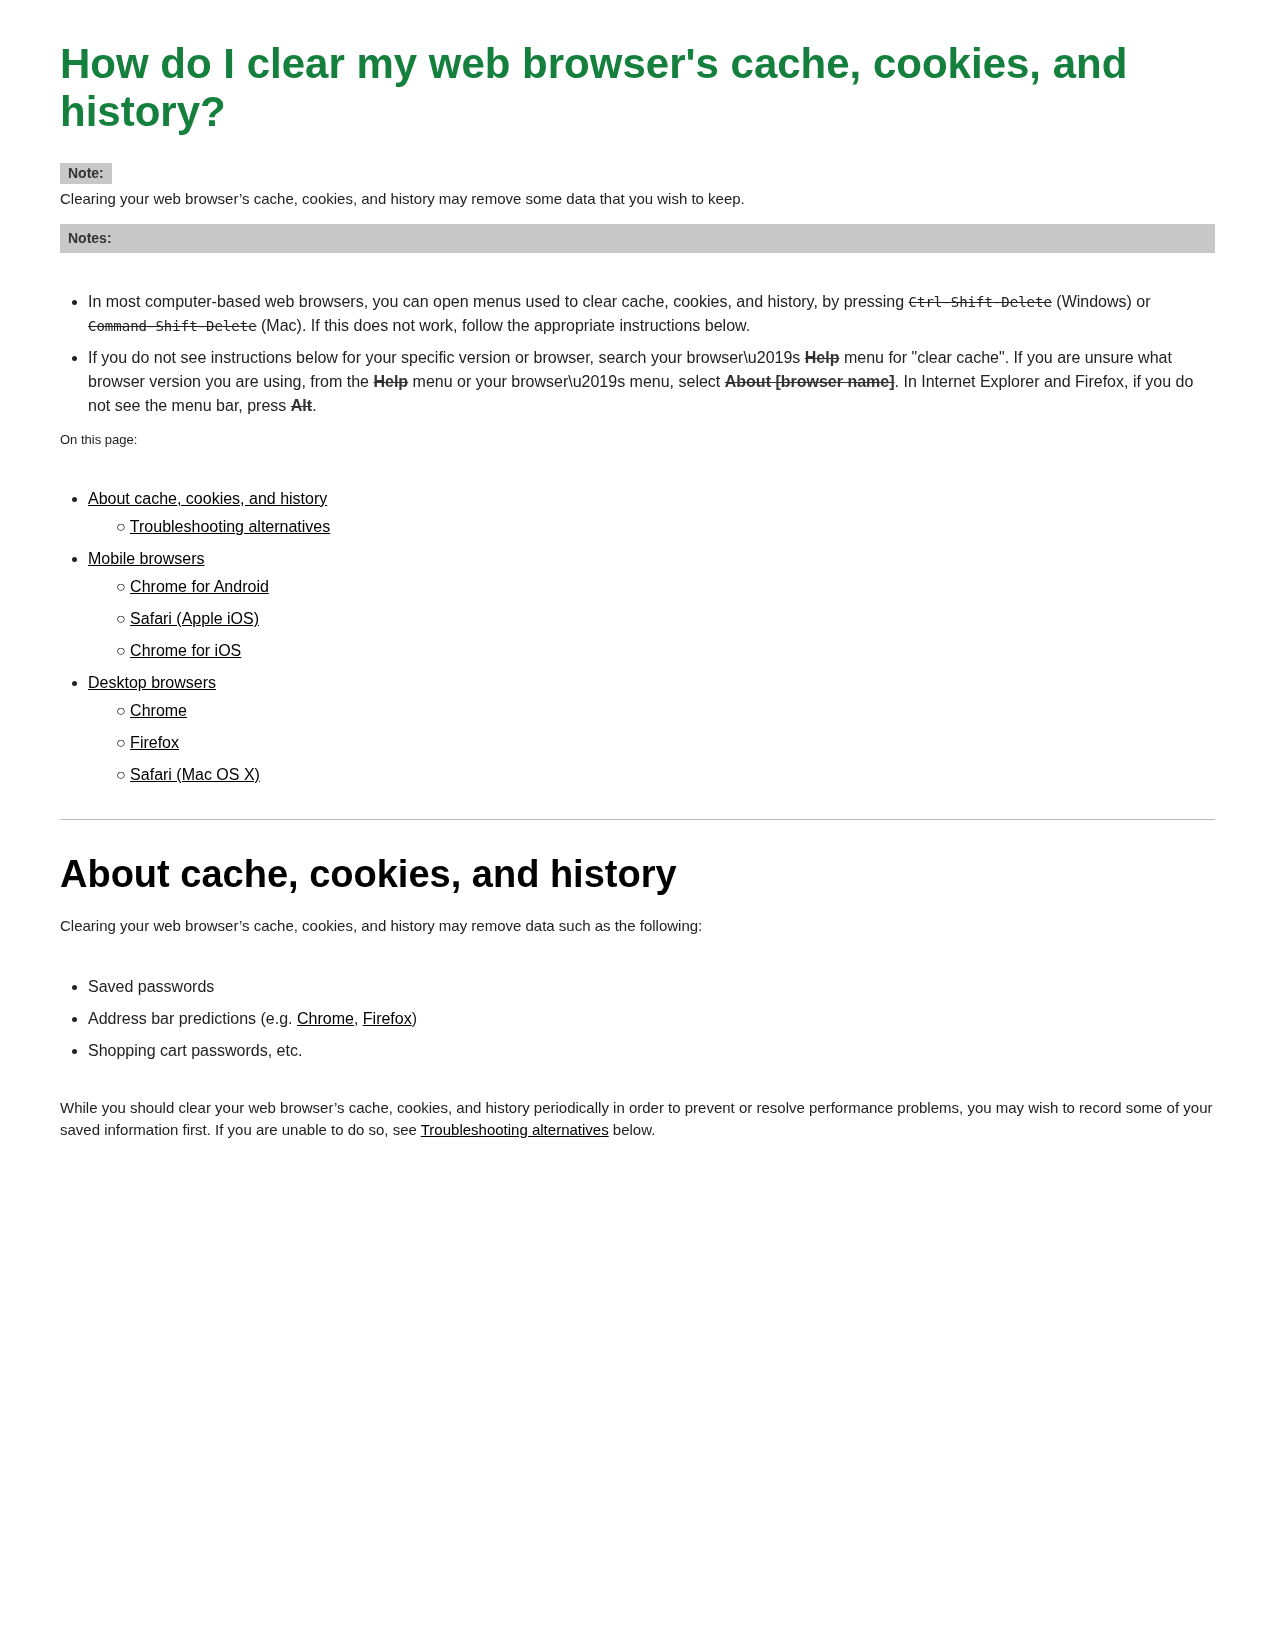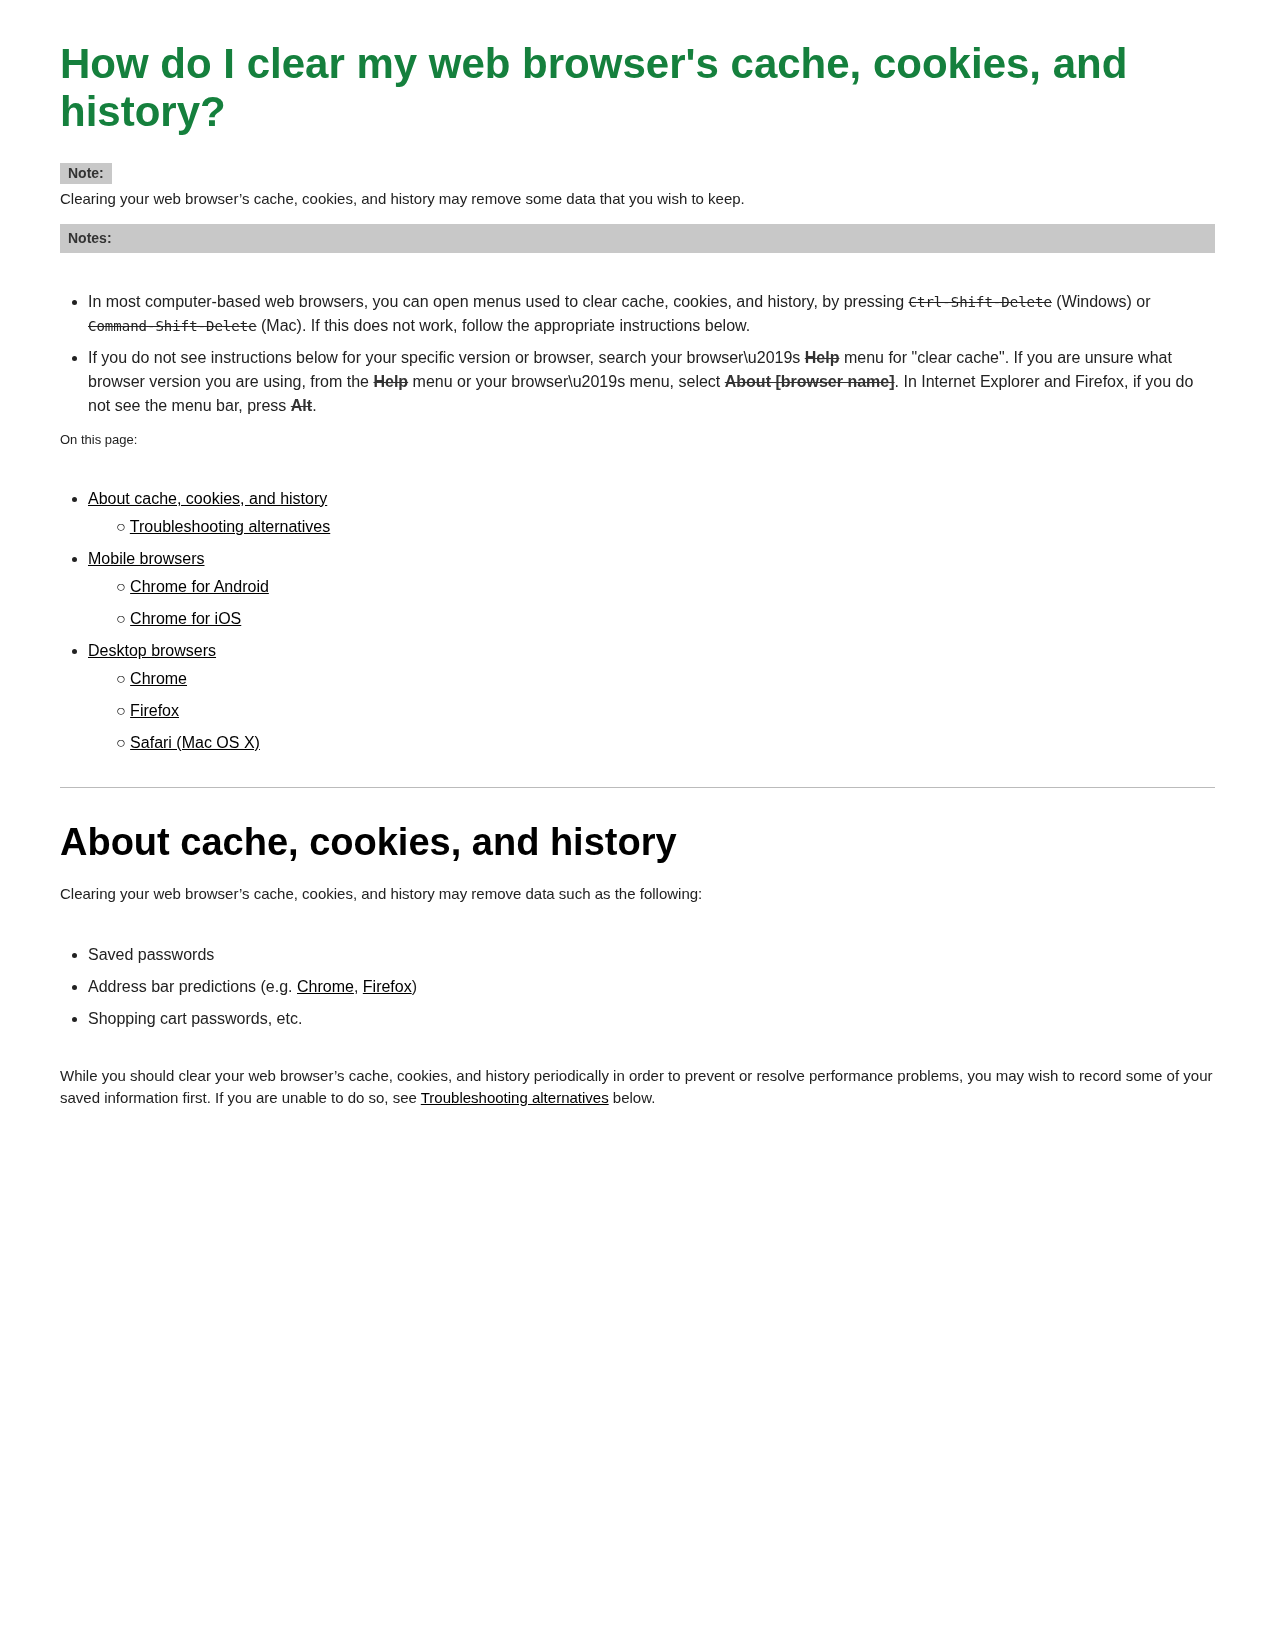--- a/index.html
+++ b/index.html
@@ -156,20 +156,23 @@
         <li>
           <a>Troubleshooting alternatives</a>
         </li>
       </ul>
     </li>
     <li>
       <a>Mobile browsers</a>
       <ul>
         <li>
           <a>Chrome for Android</a>
+        </li>
+        <li>
+          <a>Safari (Apple iOS)</a>
         </li>
         <li>
           <a>Chrome for iOS</a>
         </li>
       </ul>
     </li>
     <li>
       <a>Desktop browsers</a>
       <ul>
         <li>

